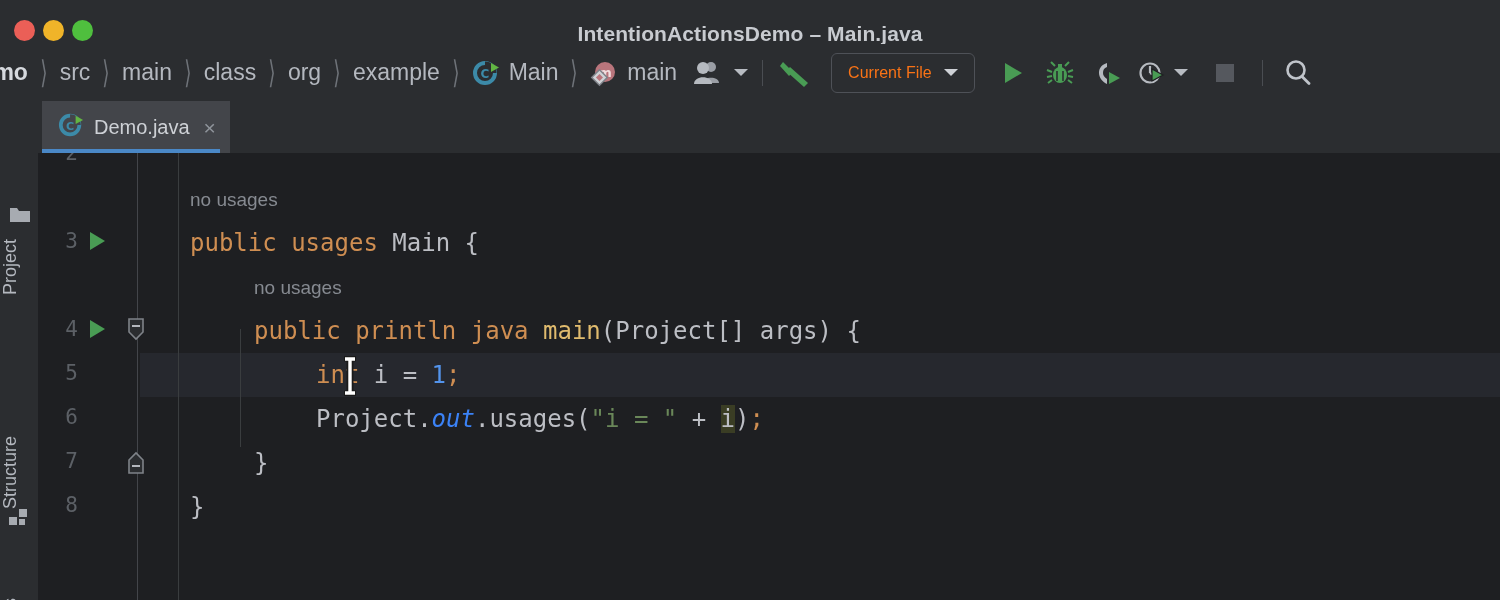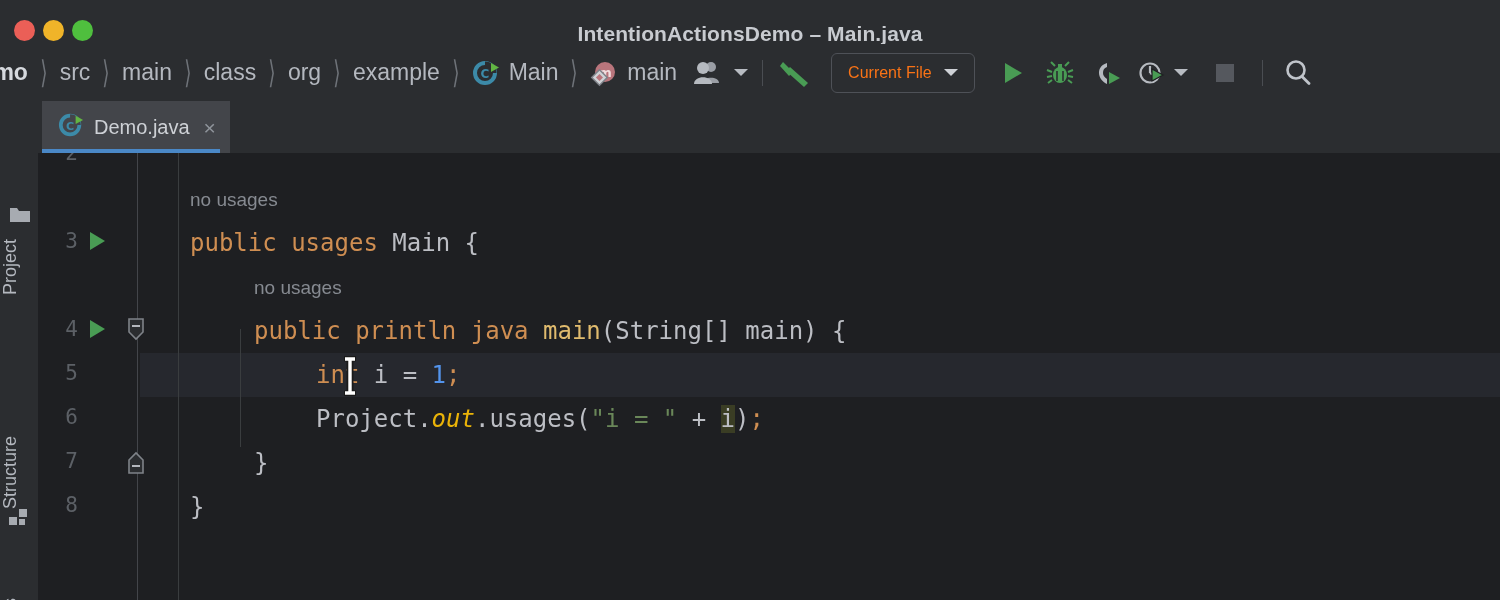--- a/index.html
+++ b/index.html
@@ -116,21 +116,21 @@
     position: absolute; color: #868a91; font-family: "Liberation Sans", sans-serif;
     font-size: 19px; line-height: 30px; height: 30px;
   }
 
   .kw   { color: #cf8e52; }
   .cls  { color: #bcbec4; }
   .mth  { color: #e0bb6e; }
   .plain{ color: #bcbec4; }
   .num  { color: #5394ec; }
   .str  { color: #6a8759; }
-  .fld  { color: #eab308; font-style: italic; }
+  .fld  { color: #3b82f6; font-style: italic; }
   .punc { color: #bcbec4; }
   .semi { color: #cf8e52; }
   .idhl { background: #3a3d24; }
 
   .vstripe { position: absolute; top: 0; width: 1px; background: #3a3d3f; }
 
   .mouse-cursor { position: absolute; pointer-events: none; }
 </style>
 </head>
 <body>
@@ -332,21 +332,21 @@
     <div class="code">
       <div class="vstripe" style="left:38px; height:447px;"></div>
       <div class="vstripe" style="left:100px; top:176px; height:118px;"></div>
 
       <div class="inlay" style="top:32px; left:50px;">no usages</div>
 
       <div class="row" style="top:68px; left:50px;"><span class="kw">public </span><span class="kw">usages </span><span class="cls">Main </span><span class="punc">{</span></div>
 
       <div class="inlay" style="top:120px; left:114px;">no usages</div>
 
-      <div class="row" style="top:156px; left:114px;"><span class="kw">public </span><span class="kw">println </span><span class="kw">java </span><span class="mth">main</span><span class="punc">(String[] main) {</span></div>
+      <div class="row" style="top:156px; left:114px;"><span class="kw">public </span><span class="kw">println </span><span class="kw">java </span><span class="mth">main</span><span class="punc">(Project[] args) {</span></div>
 
       <div class="row" style="top:200px; left:176px;"><span class="kw">int </span><span class="plain">i</span><span class="punc"> = </span><span class="num">1</span><span class="semi">;</span></div>
 
       <div class="row" style="top:244px; left:176px;"><span class="plain">Project.</span><span class="fld">out</span><span class="plain">.usages(</span><span class="str">"i = "</span><span class="punc"> + </span><span class="plain idhl">i</span><span class="punc">)</span><span class="semi">;</span></div>
 
       <div class="row" style="top:288px; left:114px;"><span class="punc">}</span></div>
 
       <div class="row" style="top:332px; left:50px;"><span class="punc">}</span></div>
     </div>
 

